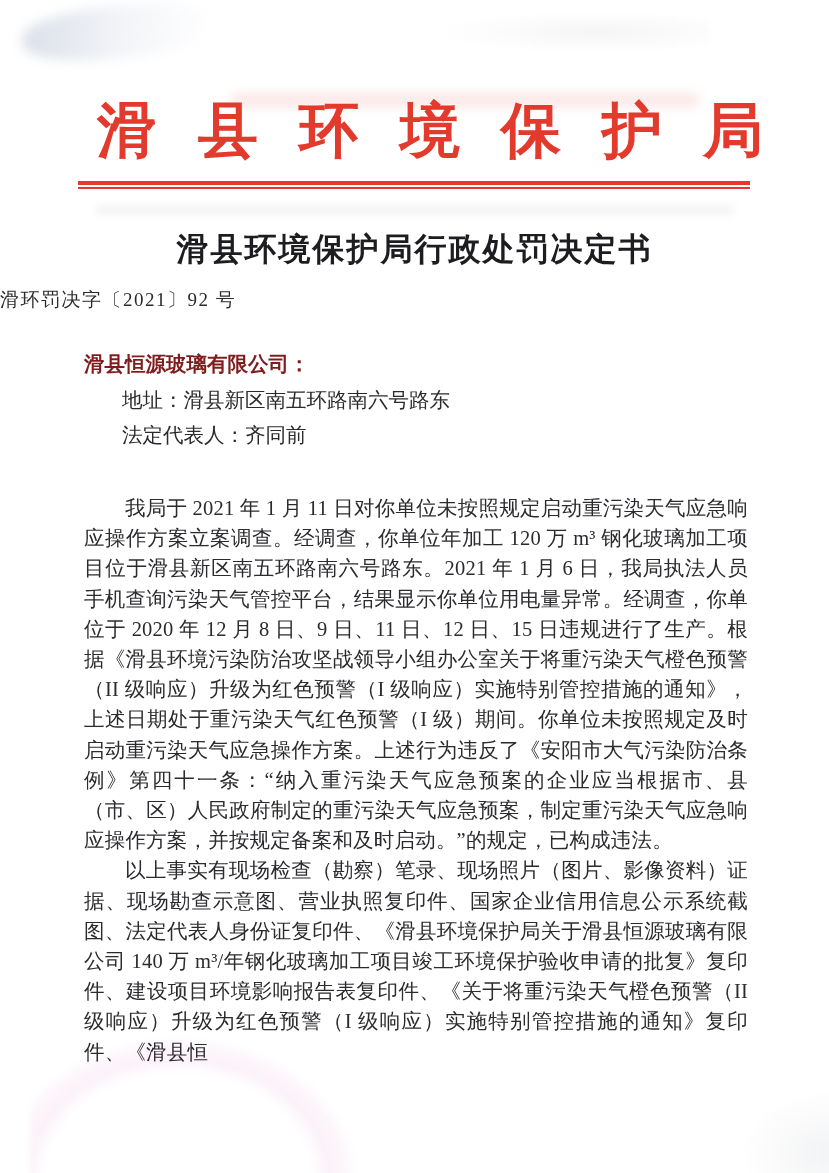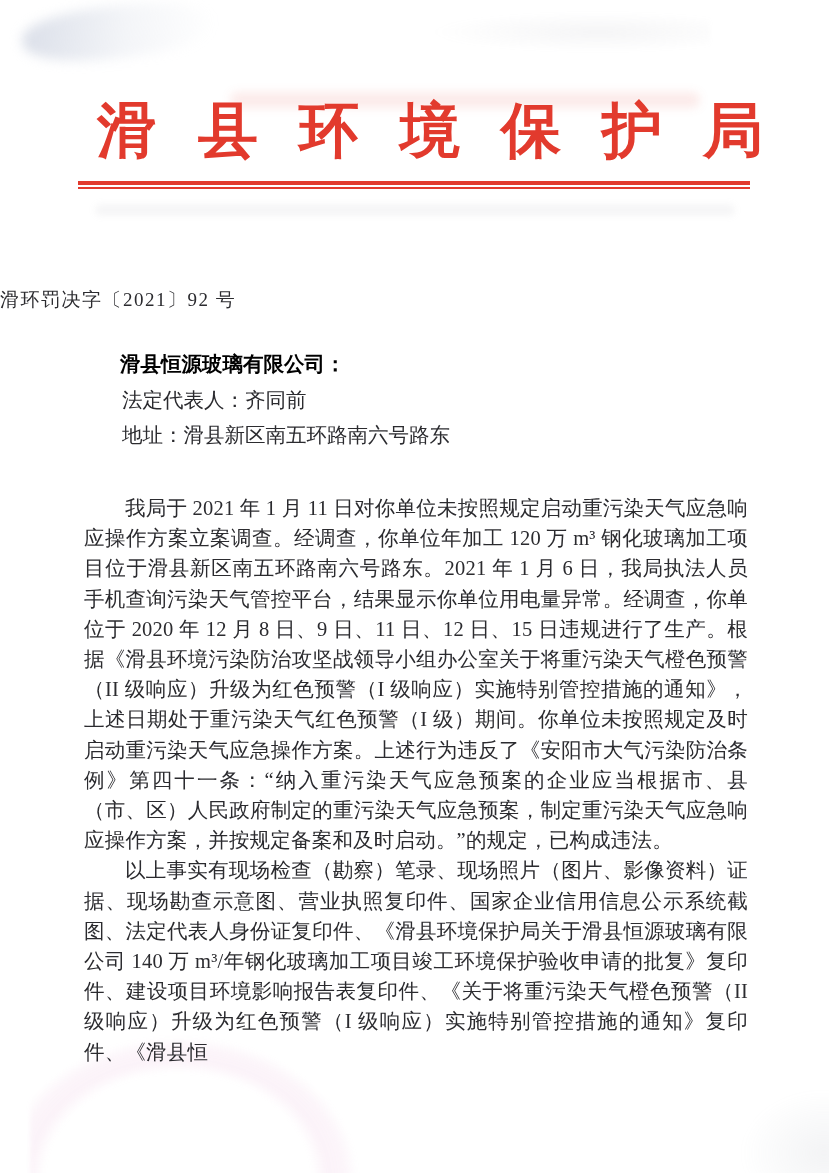--- a/index.html
+++ b/index.html
@@ -95,21 +95,21 @@
   }
 
   
   .recipient {
     position: absolute;
     left: 84px; top: 347px;
     width: 664px;
     font-size: 20.5px;
     line-height: 35.5px;
   }
-  .recipient .name { font-weight: 700; color: #000000; margin-left: 36px; }
+  .recipient .name { font-weight: 700; color: #7f1d1d; }
   .recipient .indent { padding-left: 38px; }
 
   
   .doc-body {
     position: absolute;
     left: 84px; top: 493px;
     width: 664px;
   }
   .doc-body p {
     margin: 0;
@@ -132,30 +132,31 @@
   <div class="artifact stamp-bleed"></div>
   <div class="artifact bottomright-noise"></div>
 
   <div class="agency-header red-accent" style="color: rgb(226, 58, 45);">滑县环境保护局</div>
 
   <div class="red-rule">
     <div class="thick red-bg" style="background: rgb(226, 58, 45);"></div>
     <div class="thin red-bg" style="background: rgb(226, 58, 45);"></div>
   </div>
 
+  <div class="doc-title">滑县环境保护局行政处罚决定书</div>
 
   <div class="doc-number">滑环罚决字〔2021〕92 号</div>
 
   <div class="recipient">
     <div class="name">滑县恒源玻璃有限公司：</div>
     <div class="indent">
-      <span>法定代表人：</span><span>齐同前</span>
+      <span>地址：</span><span>滑县新区南五环路南六号路东</span>
     </div>
     <div class="indent">
-      <span>地址：</span><span>滑县新区南五环路南六号路东</span>
+      <span>法定代表人：</span><span>齐同前</span>
     </div>
   </div>
 
   <div class="doc-body">
     <p>我局于 2021 年 1 月 11 日对你单位未按照规定启动重污染天气应急响应操作方案立案调查。经调查，你单位年加工 120 万 m³ 钢化玻璃加工项目位于滑县新区南五环路南六号路东。2021 年 1 月 6 日，我局执法人员手机查询污染天气管控平台，结果显示你单位用电量异常。经调查，你单位于 2020 年 12 月 8 日、9 日、11 日、12 日、15 日违规进行了生产。根据《滑县环境污染防治攻坚战领导小组办公室关于将重污染天气橙色预警（II 级响应）升级为红色预警（I 级响应）实施特别管控措施的通知》，上述日期处于重污染天气红色预警（I 级）期间。你单位未按照规定及时启动重污染天气应急操作方案。上述行为违反了《安阳市大气污染防治条例》第四十一条：“纳入重污染天气应急预案的企业应当根据市、县（市、区）人民政府制定的重污染天气应急预案，制定重污染天气应急响应操作方案，并按规定备案和及时启动。”的规定，已构成违法。</p>
     <p>以上事实有现场检查（勘察）笔录、现场照片（图片、影像资料）证据、现场勘查示意图、营业执照复印件、国家企业信用信息公示系统截图、法定代表人身份证复印件、《滑县环境保护局关于滑县恒源玻璃有限公司 140 万 m³/年钢化玻璃加工项目竣工环境保护验收申请的批复》复印件、建设项目环境影响报告表复印件、《关于将重污染天气橙色预警（II 级响应）升级为红色预警（I 级响应）实施特别管控措施的通知》复印件、《滑县恒</p>
   </div>
 
 </div>
 

